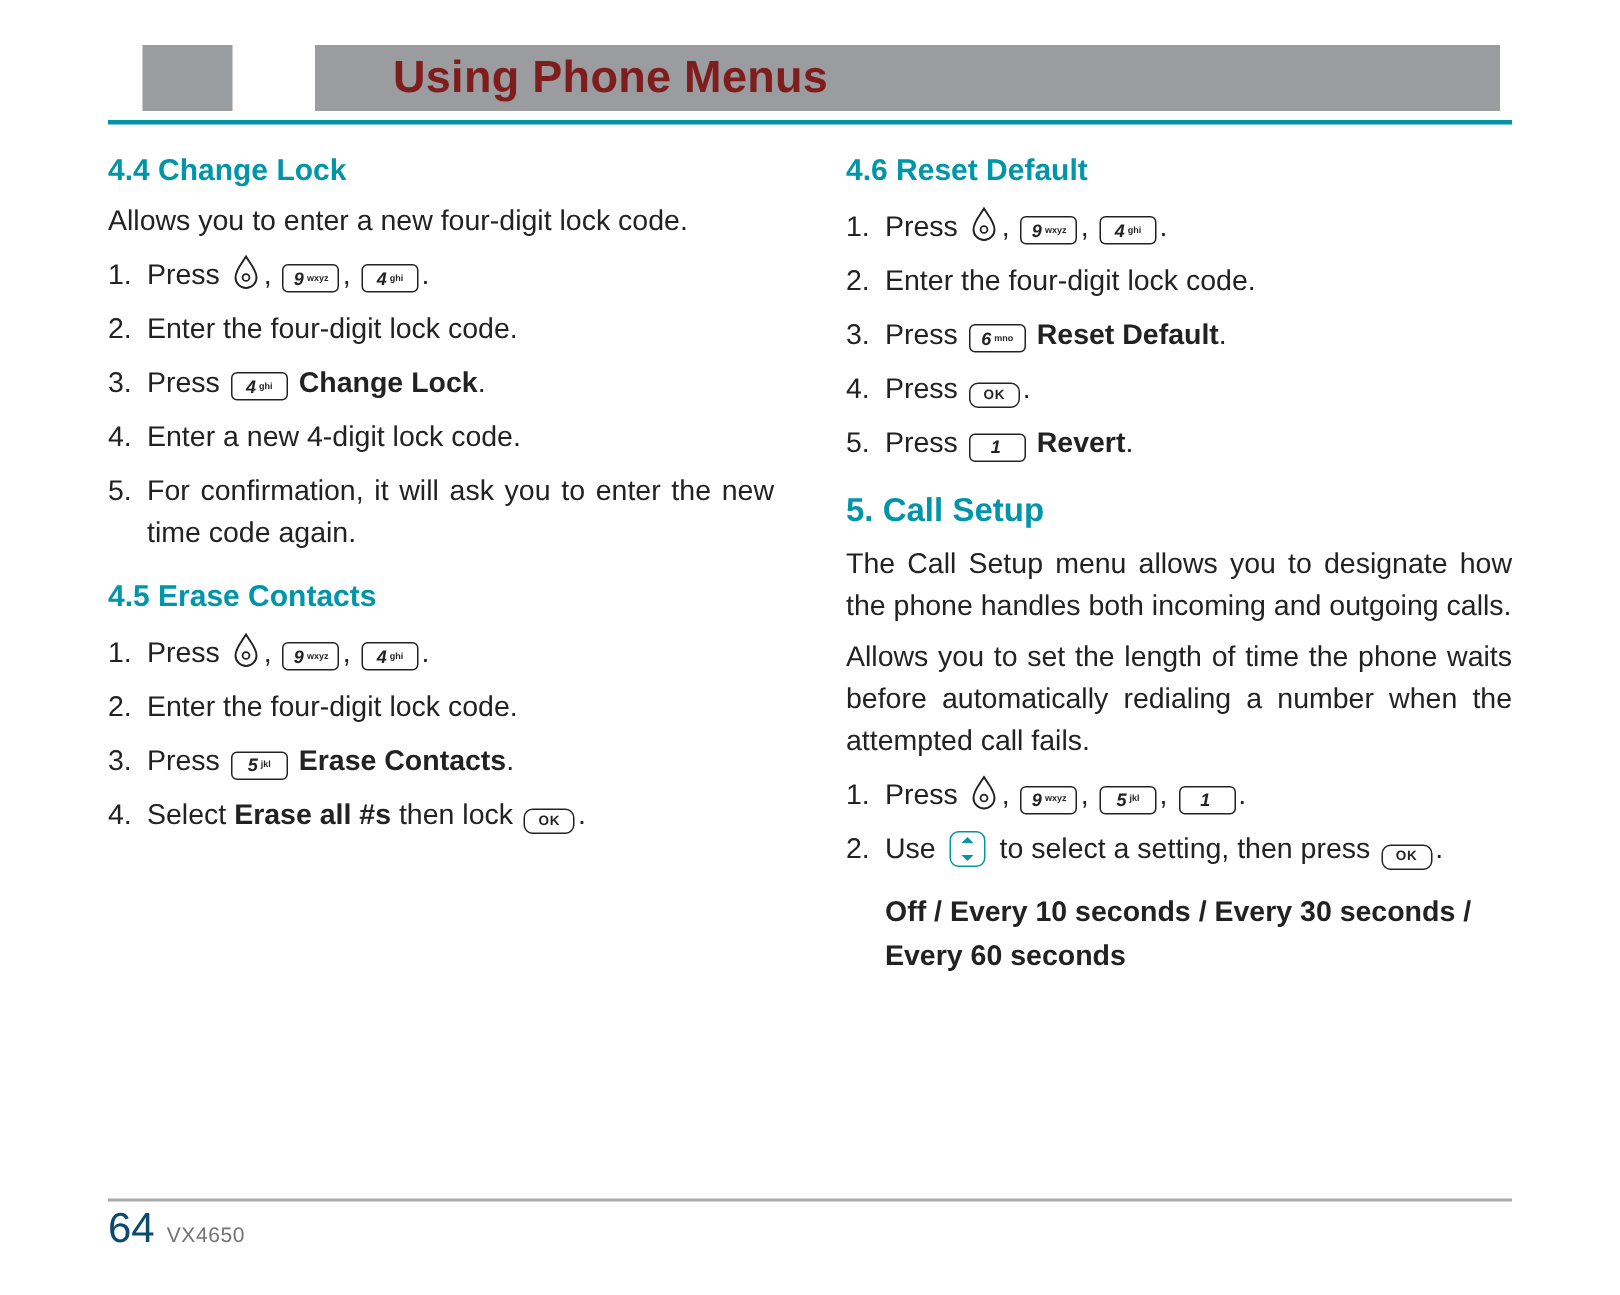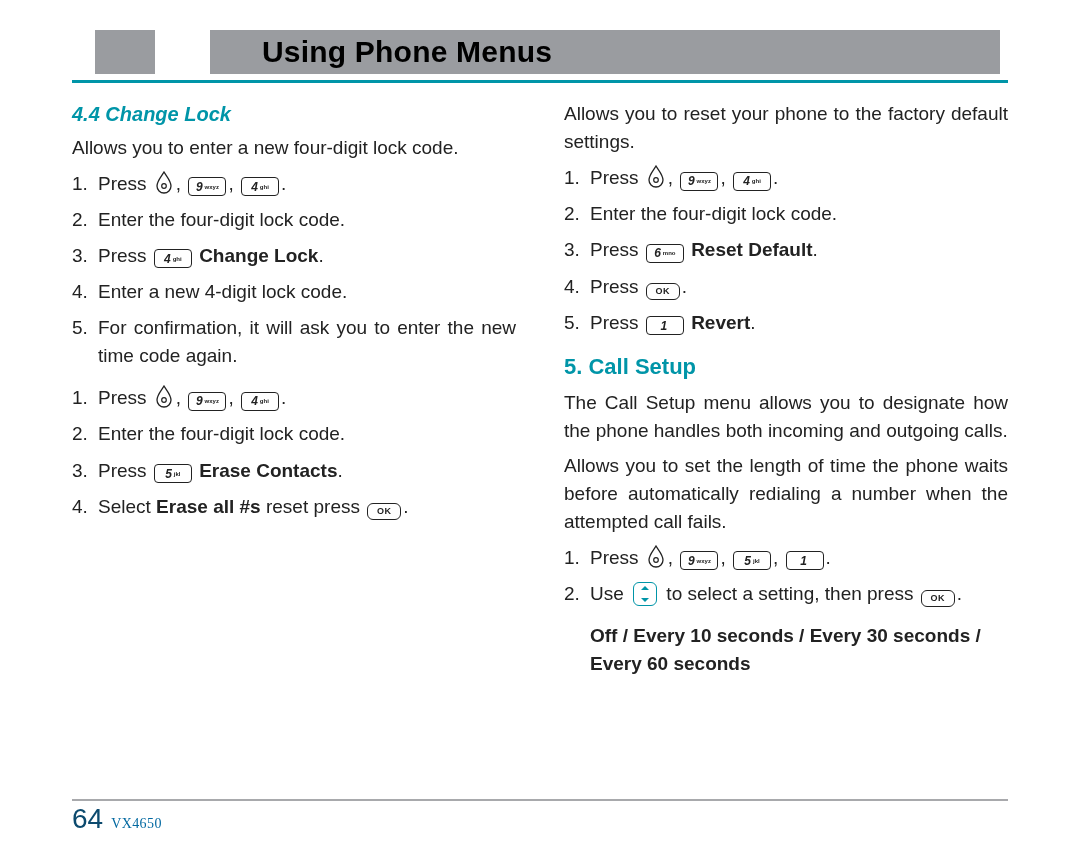--- a/index.html
+++ b/index.html
@@ -28,21 +28,21 @@
     position:absolute;
     left:95px; top:0;
     width:60px; height:44px;
     background:var(--grey-bar);
   }
   .title-banner {
     position:absolute;
     left:210px; top:0;
     right:80px; height:44px;
     background:var(--grey-bar);
-    color:#000000;
+    color:#7f1d1d;
     font-size:30px;
     font-weight:bold;
     display:flex;
     align-items:center;
     padding-left:52px;
     letter-spacing:.2px;
     box-sizing:border-box;
   }
   .top-rule {
     position:absolute;
@@ -62,21 +62,20 @@
     color:var(--accent);
     font-size:22px;
     font-weight:bold;
     margin:0 0 6px 0;
   }
   h3.subhead {
     color:var(--accent);
     font-size:20px;
     font-weight:bold;
     margin:2px 0 4px 0;
-    font-style:italic;
   }
   .col p.blurb { margin:2px 0 6px 0; }
   .col-right p.blurb { text-align:justify; }
   ol.steps {
     list-style:none;
     margin:0 0 14px 0;
     padding:0;
     counter-reset: step;
   }
   ol.steps > li {
@@ -170,21 +169,21 @@
   }
   .footer {
     position:absolute;
     left:72px; bottom:28px;
     font-size:20px;
     display:flex;
     align-items:baseline;
     gap:8px;
   }
   .footer .pn { font-size:28px; color:#0c4a6e; }
-  .footer .model { font-size:14px; color:#0369a1; letter-spacing:.4px;font-family:Liberation Serif, serif; }
+  .footer .model { font-size:14px; color:#737373; letter-spacing:.4px; }
 </style>
 </head>
 <body>
 
 <div class="page">
 
   <div class="header">
     <div class="grey-stub"></div>
     <div class="title-banner">Using Phone Menus</div>
   </div>
@@ -218,20 +217,21 @@
           <span class="key">
               <span class="digit">4</span>
               <span class="letters">ghi</span>
             </span>
           <span class="bold">Change Lock</span>.
         </li>
         <li>Enter a new 4-digit lock code.</li>
         <li class="justify">For confirmation, it will ask you to enter the new time code again.</li>
       </ol>
 
+      <h3 class="subhead">4.5 Erase Contacts</h3>
       <ol class="steps">
         <li>
           <span>Press</span>
           <span class="tear"><svg viewBox="0 0 18 24">
                 <path d="M9 1 C12 6 16 10 16 15 A7 7 0 1 1 2 15 C2 10 6 6 9 1 Z" fill="none" stroke="#222" stroke-width="1.3"></path>
                 <circle cx="9" cy="15" r="2.3" fill="none" stroke="#222" stroke-width="1.2"></circle>
               </svg></span>,
           <span class="key">
               <span class="digit">9</span>
               <span class="letters">wxyz</span>
@@ -246,31 +246,31 @@
           <span>Press</span>
           <span class="key">
               <span class="digit">5</span>
               <span class="letters">jkl</span>
             </span>
           <span class="bold">Erase Contacts</span>.
         </li>
         <li>
           <span>Select</span>
           <span class="bold">Erase all #s</span>
-          <span>reset press</span>
+          <span>then lock</span>
           <span class="key ok">
               <span class="oktxt">OK</span>
             </span>.
         </li>
       </ol>
     </div>
 
     <div class="col col-right">
 
-      <p class="blurb">Allows you to reset your phone to the factory default settings.</p>
+      <h3 class="subhead">4.6 Reset Default</h3>
       <ol class="steps">
         <li>
           <span>Press</span>
           <span class="tear"><svg viewBox="0 0 18 24">
                 <path d="M9 1 C12 6 16 10 16 15 A7 7 0 1 1 2 15 C2 10 6 6 9 1 Z" fill="none" stroke="#222" stroke-width="1.3"></path>
                 <circle cx="9" cy="15" r="2.3" fill="none" stroke="#222" stroke-width="1.2"></circle>
               </svg></span>,
           <span class="key">
               <span class="digit">9</span>
               <span class="letters">wxyz</span>

